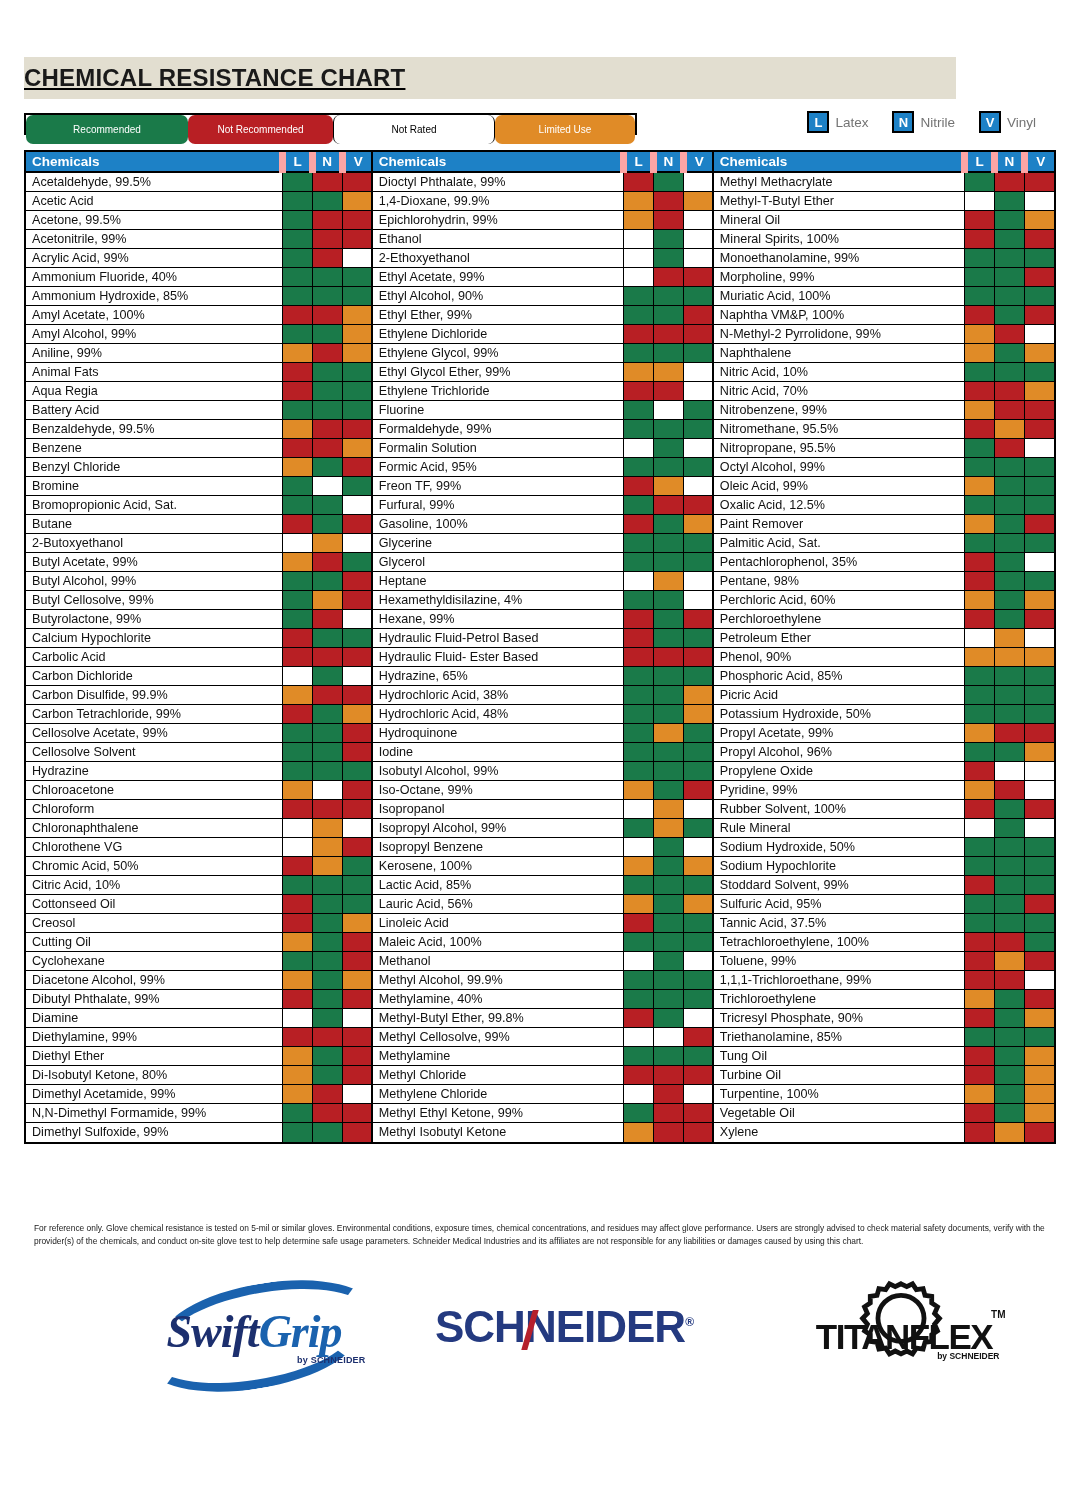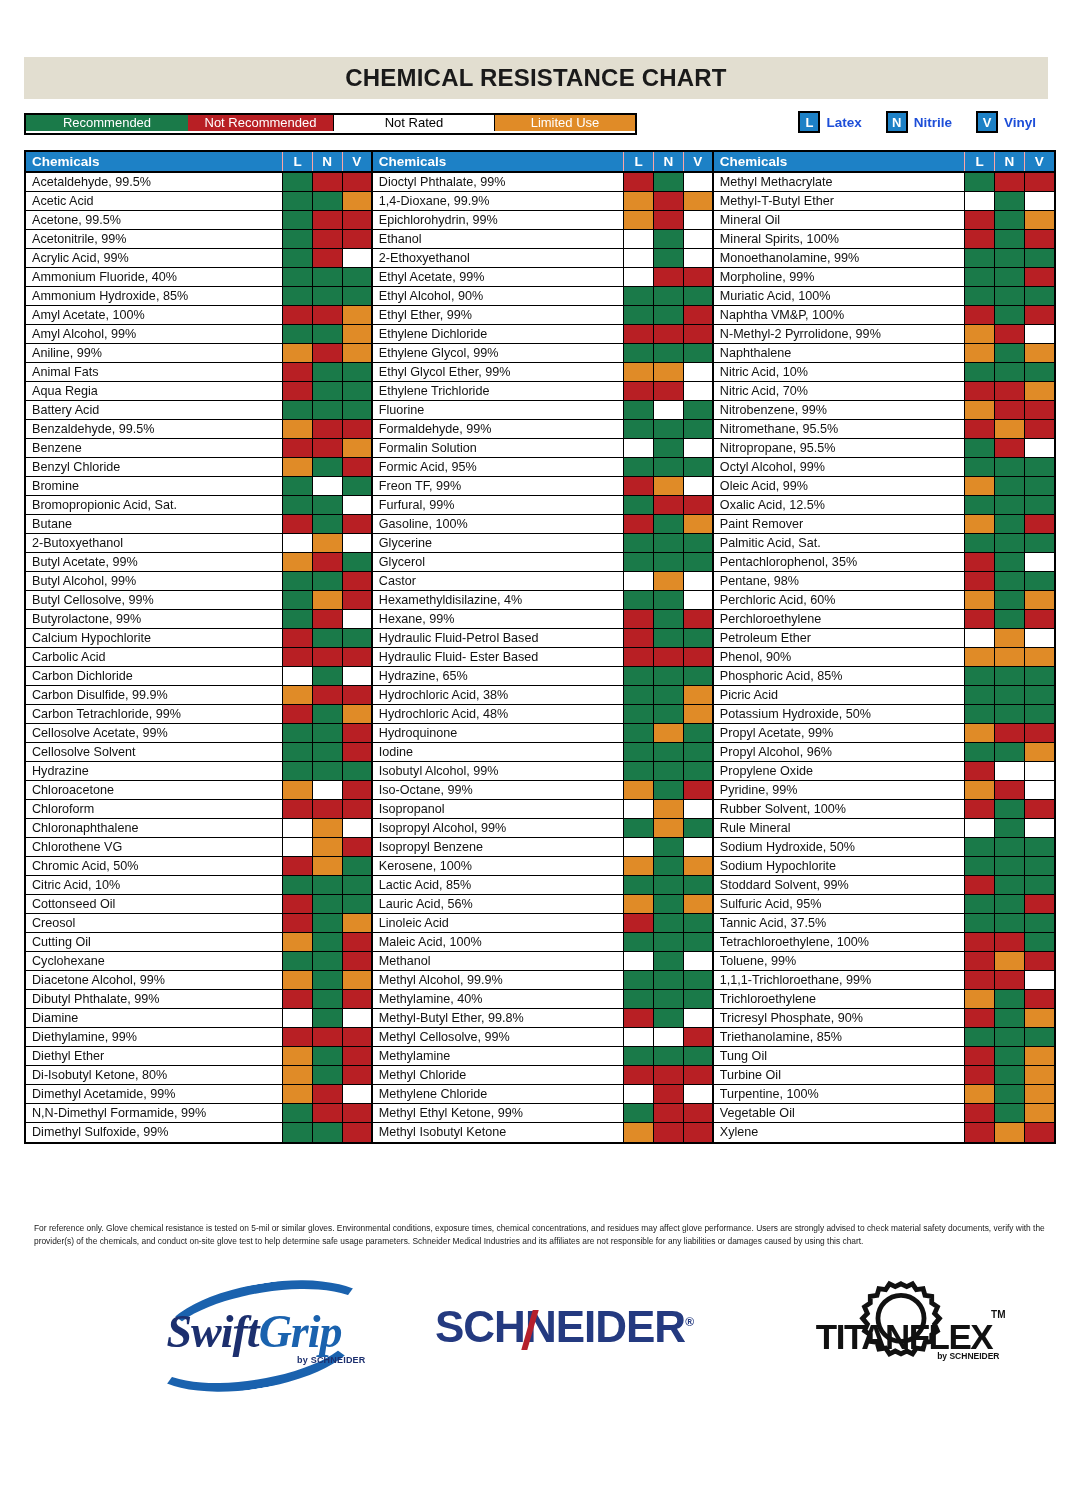--- a/index.html
+++ b/index.html
@@ -21,26 +21,26 @@
     box-sizing: border-box;
     padding: 0;
     position: relative;
   }
 
   
   .title-banner {
     position: absolute;
     left: 24px;
     top: 57px;
-    width: 1024px;
+    width: 932px;
     height: 42px;
     background: #e2ded0;
     display: flex;
     align-items: center;
-    justify-content: center;
+    text-decoration: underline;
   }
   .title-banner .title-text {
     font-size: 24px;
     font-weight: bold;
     letter-spacing: 0.2px;
     color: #1a1a1a;
   }
 
   
   .legend-row {
@@ -56,25 +56,26 @@
     top: 0;
     display: flex;
     border: 2px solid #000;
     box-sizing: border-box;
     height: 22px;
   }
   .legend-chip {
     display: flex;
     align-items: center;
     justify-content: center;
-    font-size: 13px;
+    font-size: 10px;
     box-sizing: border-box;
-    height: 16px;
+    height: 29px;
     line-height: 18px;
     white-space: nowrap;
+    border-radius: 7px;
   }
   .legend-chip.rec      { width: 162px; background: #1a7a49; color: #ffffff; }
   .legend-chip.notrec   { width: 145px; background: #b81f24; color: #ffffff; }
   .legend-chip.notrated { width: 162px; background: #ffffff; color: #000000; border-left: 1px solid #000; border-right: 1px solid #000;}
   .legend-chip.limited  { width: 140px; background: #e08b27; color: #ffffff; }
 
   .legend-gloves {
     position: absolute;
     right: 20px;
     top: -2px;
@@ -97,22 +98,21 @@
     box-sizing: border-box;
     color: #fff;
     font-size: 13px;
     font-weight: bold;
     display: flex;
     align-items: center;
     justify-content: center;
   }
   .glove-label {
     font-size: 13.5px;
-    color: #1d4ed8;
-    font-weight: bold;
+    color: #737373;
   }
 
   
   .chart-wrap {
     position: absolute;
     left: 24px;
     top: 150px;
     width: 1032px;
     border: 2px solid #000;
     box-sizing: border-box;
@@ -129,21 +129,21 @@
   table.crc col.name3  { width: 212px; }
 
   table.crc thead th {
     background: #1d81c6;
     color: #ffffff;
     font-size: 13.5px;
     font-weight: bold;
     text-align: left;
     padding: 2px 0 2px 6px;
     height: 19px;
-    border-right: 1px solid #fca5a5;
+    border-right: 7px solid #fca5a5;
     border-bottom: 2px solid #000;
     box-sizing: border-box;
   }
   table.crc thead th.rt {
     text-align: center;
     padding-left: 0;
   }
   table.crc tbody td {
     height: 19px;
     font-size: 12.6px;
@@ -661,21 +661,21 @@
             <td>Pentachlorophenol, 35%</td>
             <td class="cell sw-R"></td>
             <td class="cell sw-G"></td>
             <td class="cell sw-W last"></td>
           </tr>
           <tr>
             <td>Butyl Alcohol, 99%</td>
             <td class="cell sw-G"></td>
             <td class="cell sw-G"></td>
             <td class="cell sw-R sep"></td>
-            <td>Castor</td>
+            <td>Heptane</td>
             <td class="cell sw-W"></td>
             <td class="cell sw-O"></td>
             <td class="cell sw-W sep"></td>
             <td>Pentane, 98%</td>
             <td class="cell sw-R"></td>
             <td class="cell sw-G"></td>
             <td class="cell sw-G last"></td>
           </tr>
           <tr>
             <td>Butyl Cellosolve, 99%</td>

